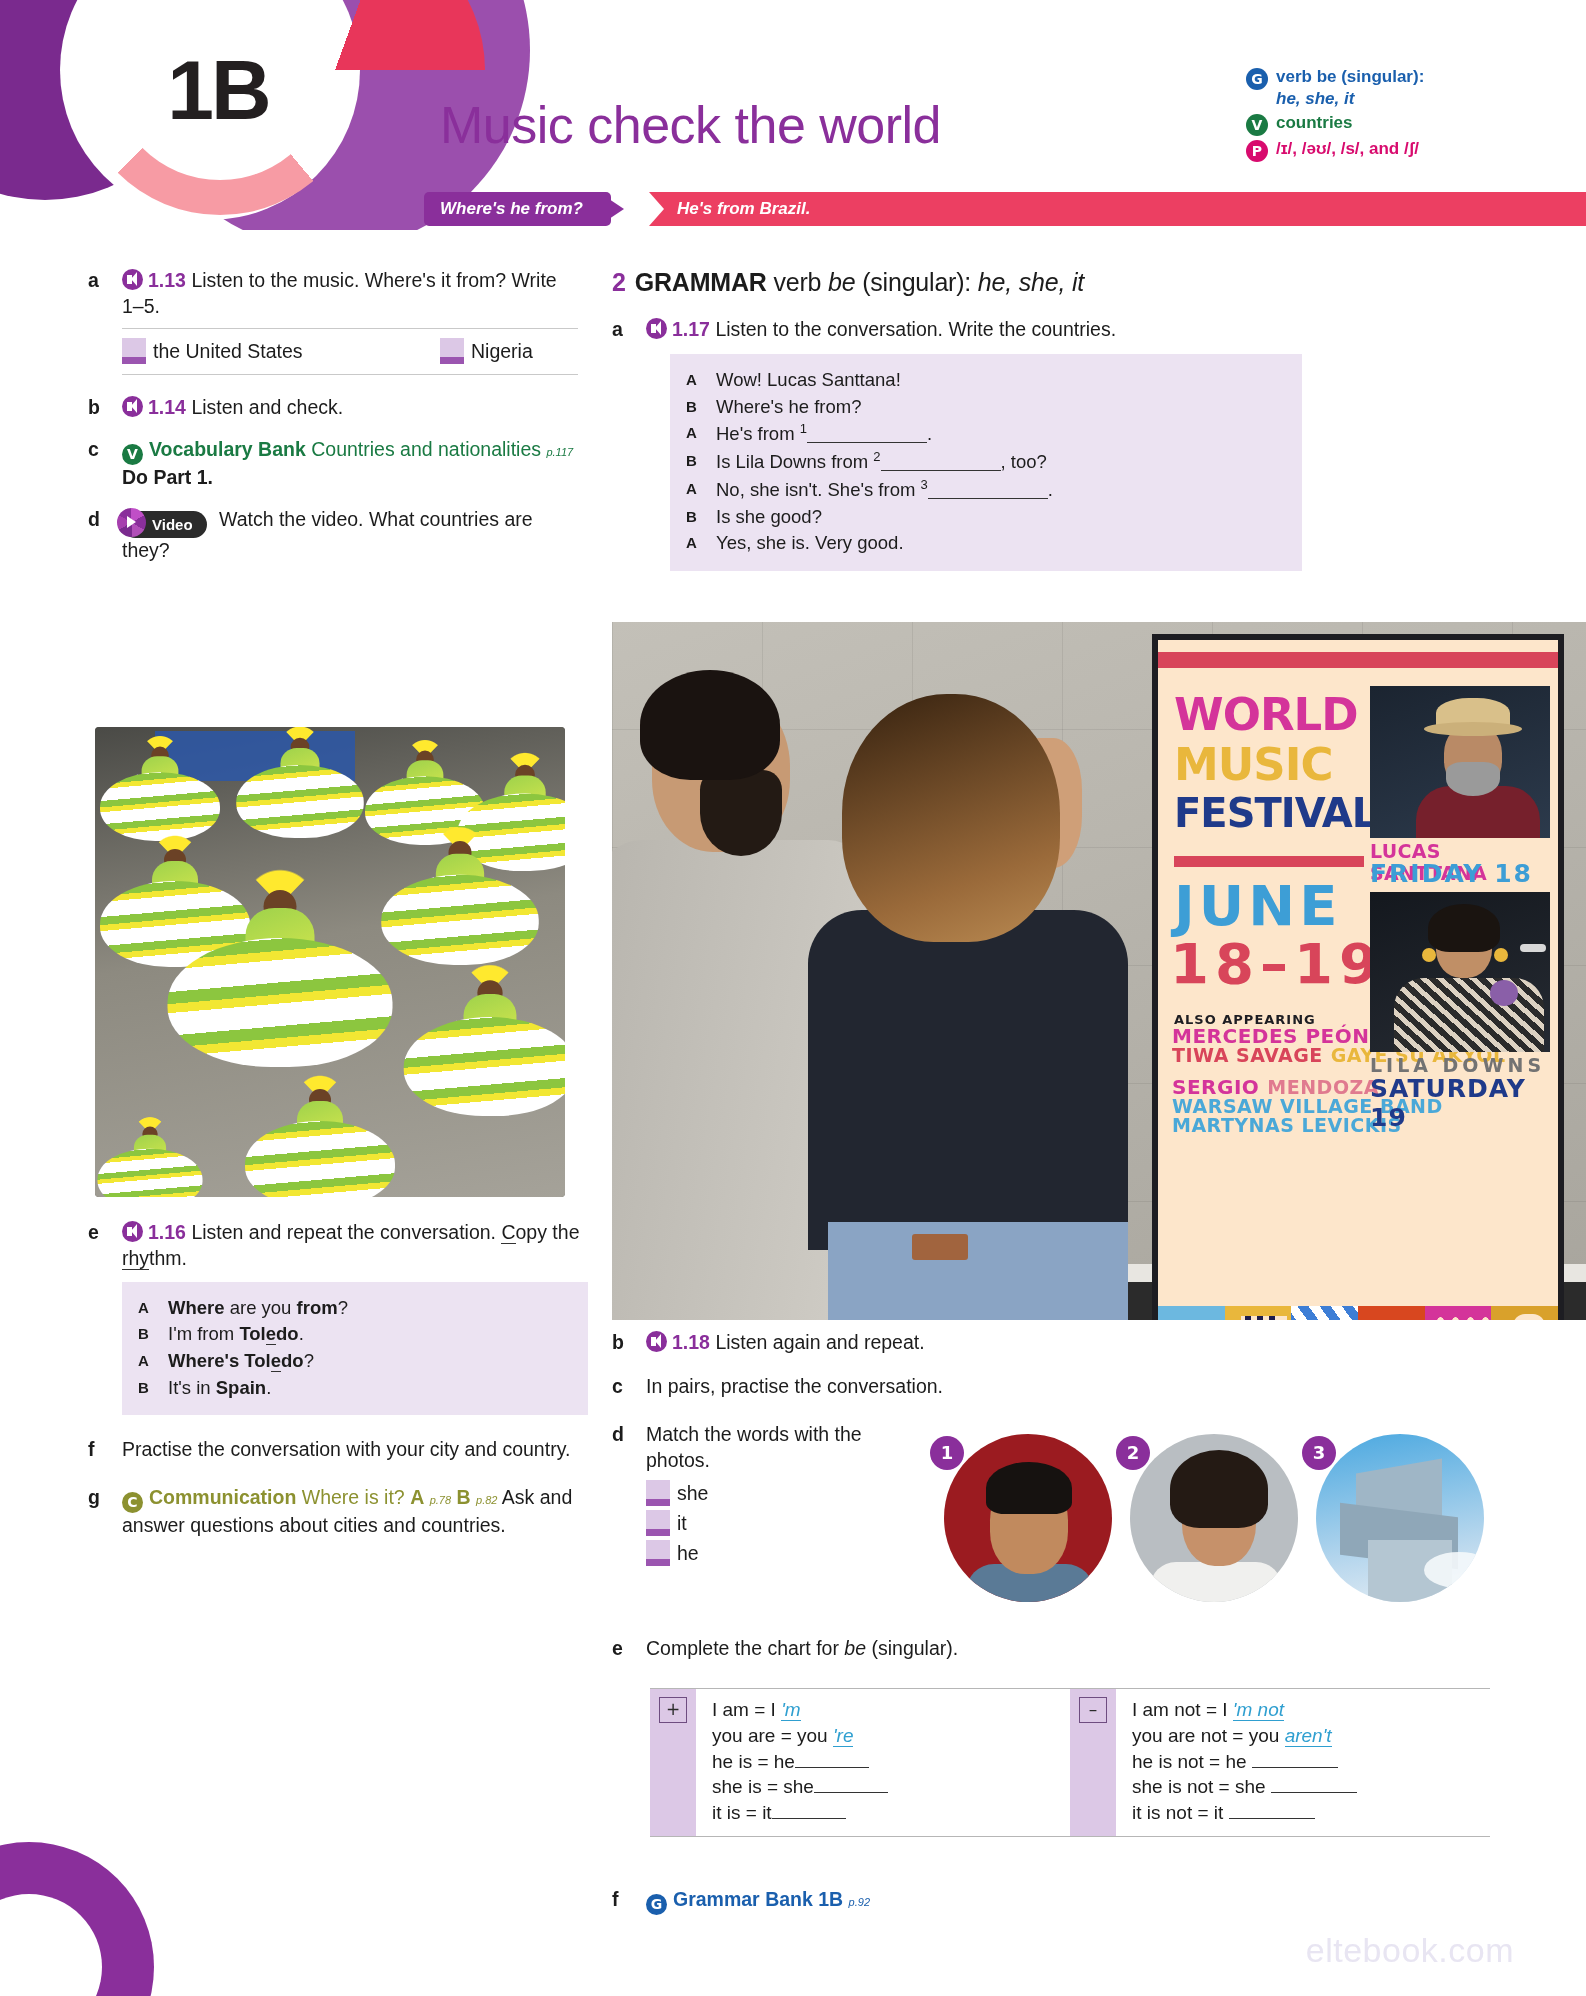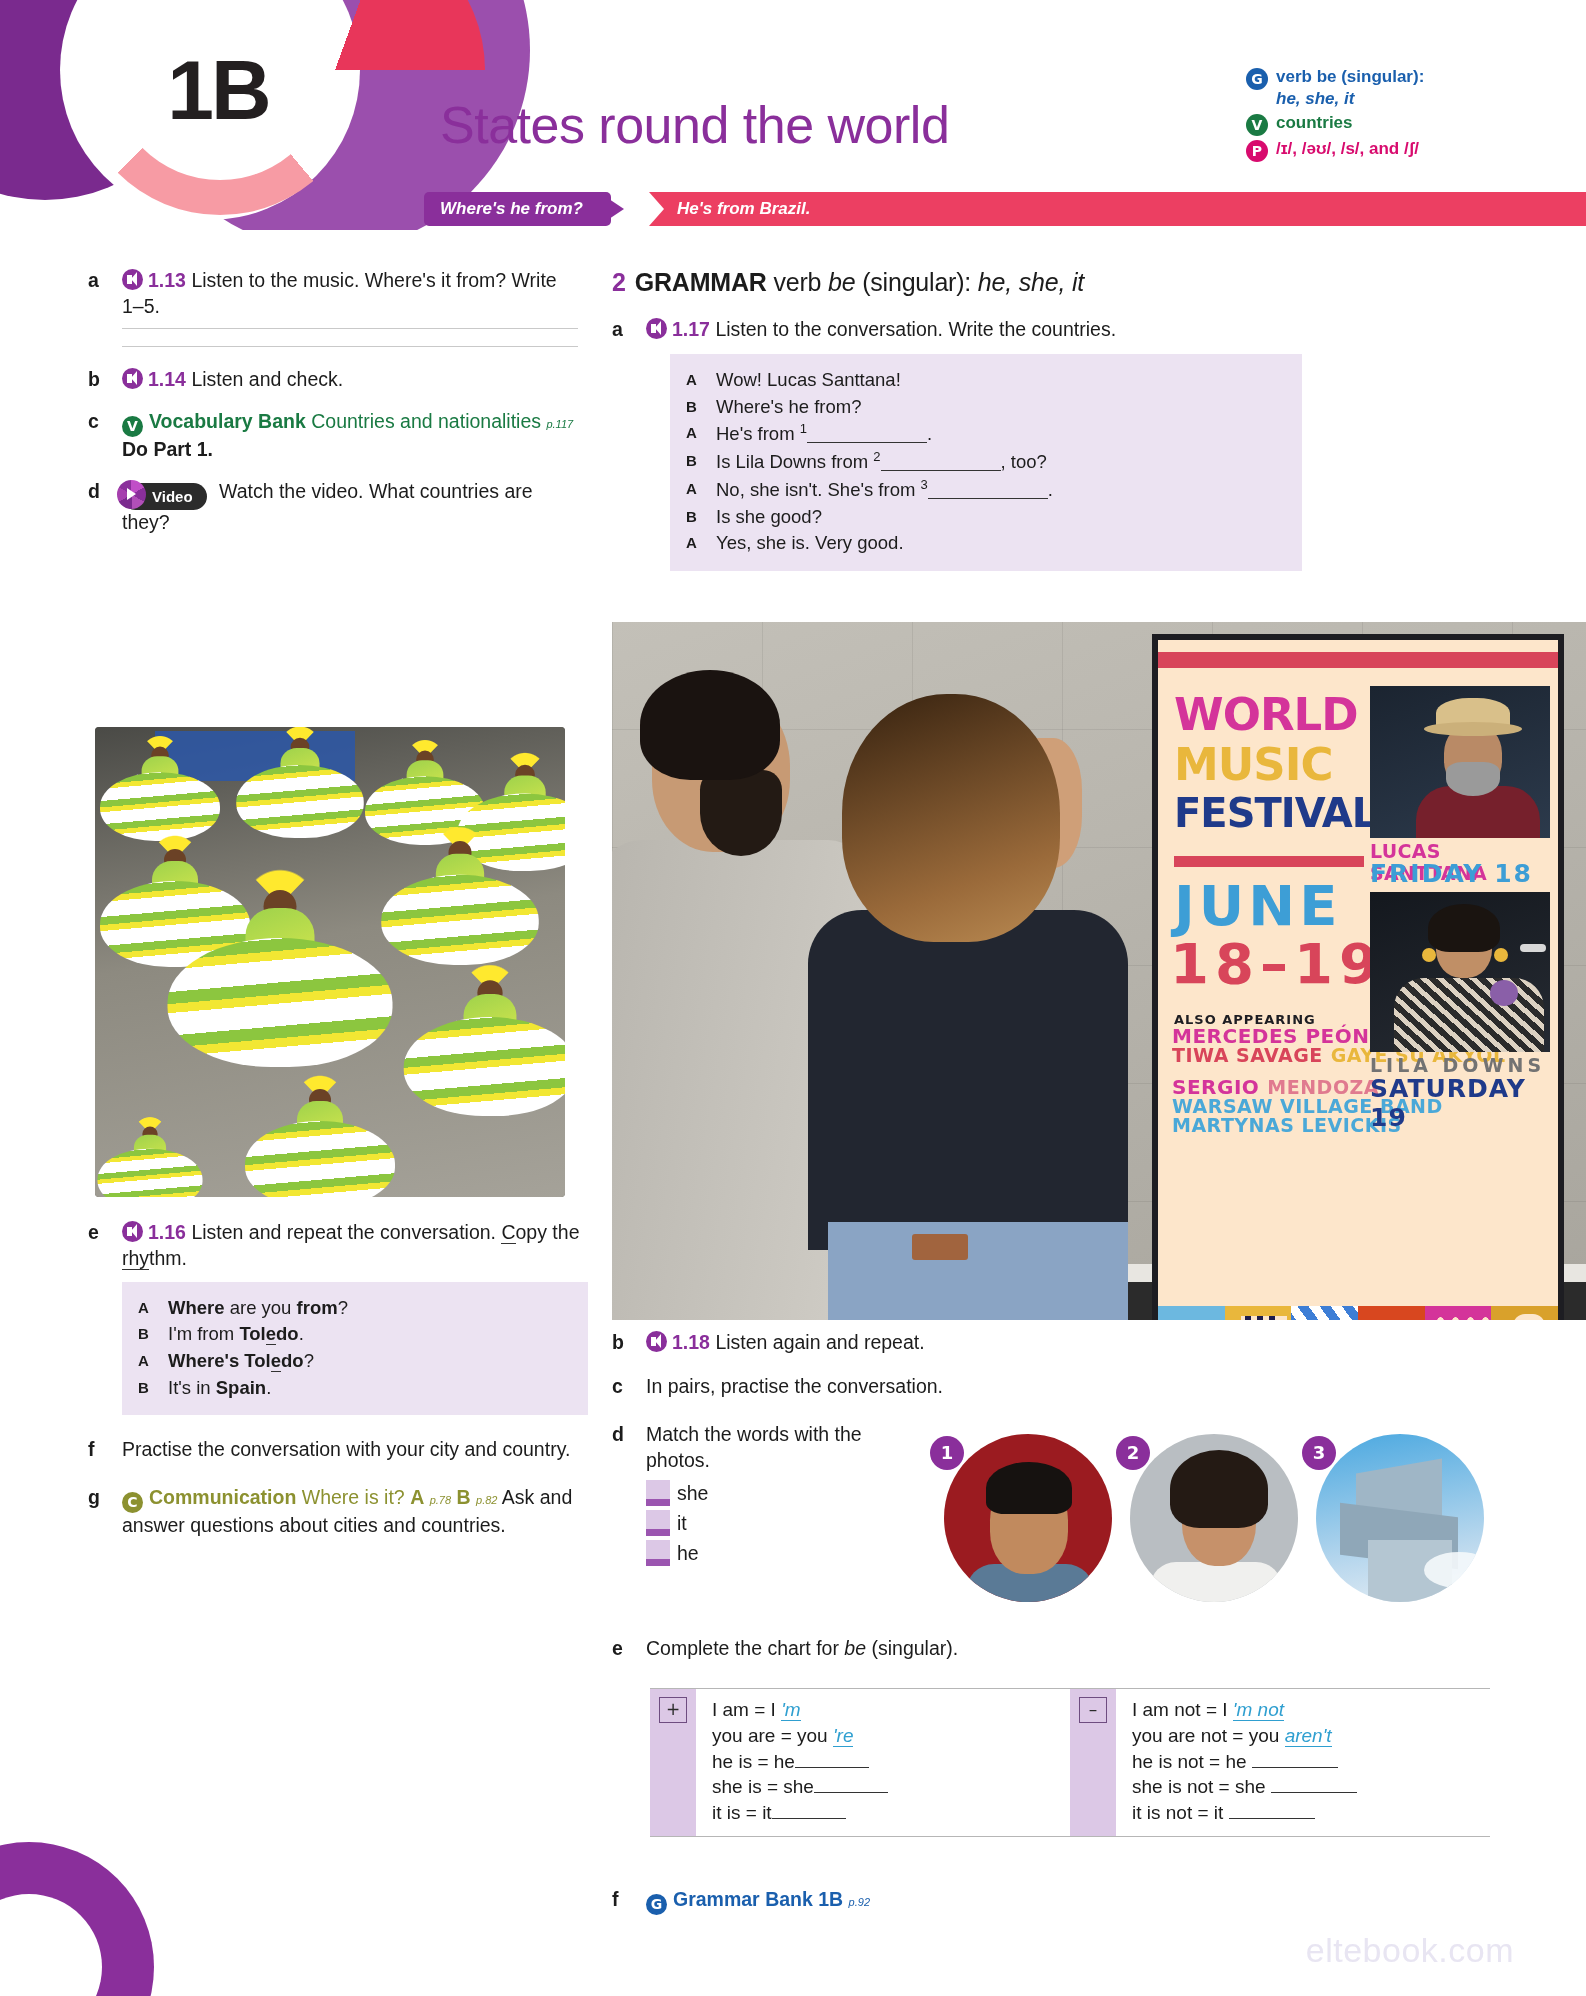--- a/index.html
+++ b/index.html
@@ -259,21 +259,21 @@
 
 <div class="hdr">
   <div class="dec-purple-dark"></div>
   <div class="dec-purple-mid"></div>
   <div class="dec-white-ring"></div>
   <div class="dec-red-arc"></div>
   <div class="dec-pink-arc"></div>
   <div class="dec-inner-white"></div>
 </div>
 <div class="unit-code">1B</div>
-<div class="lesson-title">States round the world</div>
+<div class="lesson-title">Music check the world</div>
 
 <div class="aims">
   <div class="aim-row">
     <div class="aim-dot dot-g">G</div>
     <div class="aim-txt t-g">
       <span><span>verb be (singular):</span></span><br>
       <i>he, she, it</i>
     </div>
   </div>
   <div class="aim-row">
@@ -292,20 +292,24 @@
 </div>
 
 <div class="colL">
 
   <div class="item">
     <div class="lt">a</div>
     <div class="bd">
       <span class="audio"></span><span class="trk">1.13</span>
       <span>Listen to the music. Where's it from? Write 1–5.</span>
       <div class="cgrid">
+        <div class="r">
+          <div class="c1" style="width:318px"><span class="ansbox"></span><span>the United States</span></div>
+          <div><span class="ansbox"></span><span>Nigeria</span></div>
+        </div>
       </div>
     </div>
   </div>
 
   <div class="item" style="margin-top:20px">
     <div class="lt">b</div>
     <div class="bd"><span class="audio"></span><span class="trk">1.14</span> <span>Listen and check.</span></div>
   </div>
 
   <div class="item">

